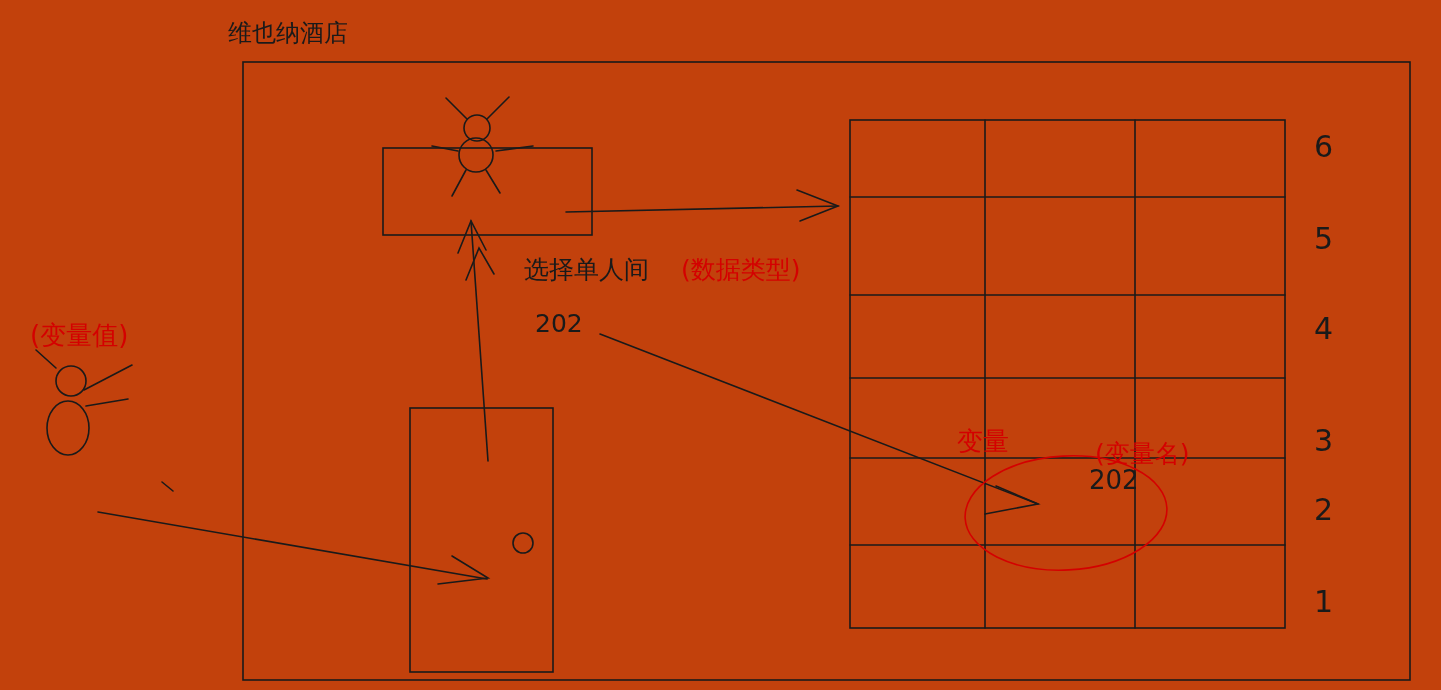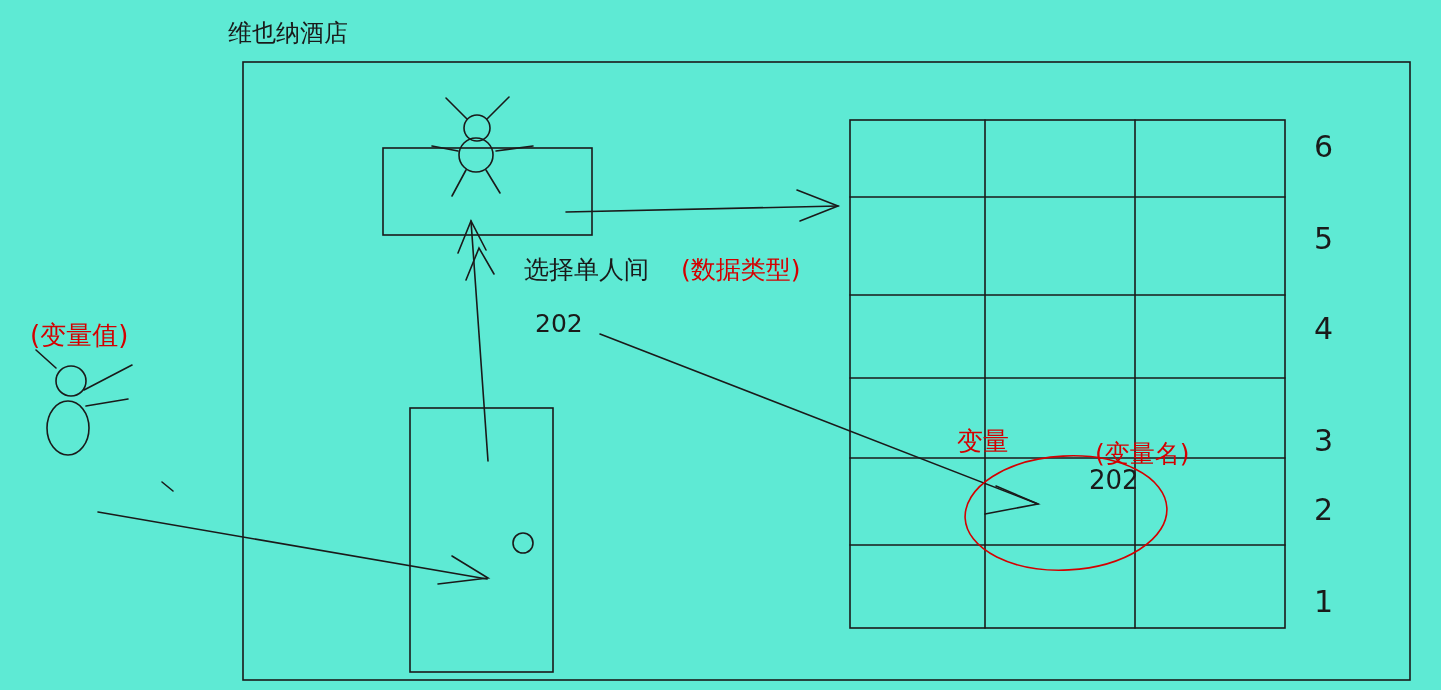--- a/index.html
+++ b/index.html
@@ -1,20 +1,20 @@
 <!DOCTYPE html>
 <html><head>
 <meta charset="utf-8">
 <style>
   html, body { margin: 0; padding: 0; background: #ffffff; }
   .canvas {
     position: relative;
     width: 1441px;
     height: 690px;
-    background: #5eead4;
+    background: #c2410c;
     font-family: "DejaVu Sans", "Liberation Sans", sans-serif;
     overflow: hidden;
   }
   svg { display: block; }
   svg text {
     font-family: "DejaVu Sans", "Liberation Sans", sans-serif;
   }
 </style>
 </head>
 <body>

